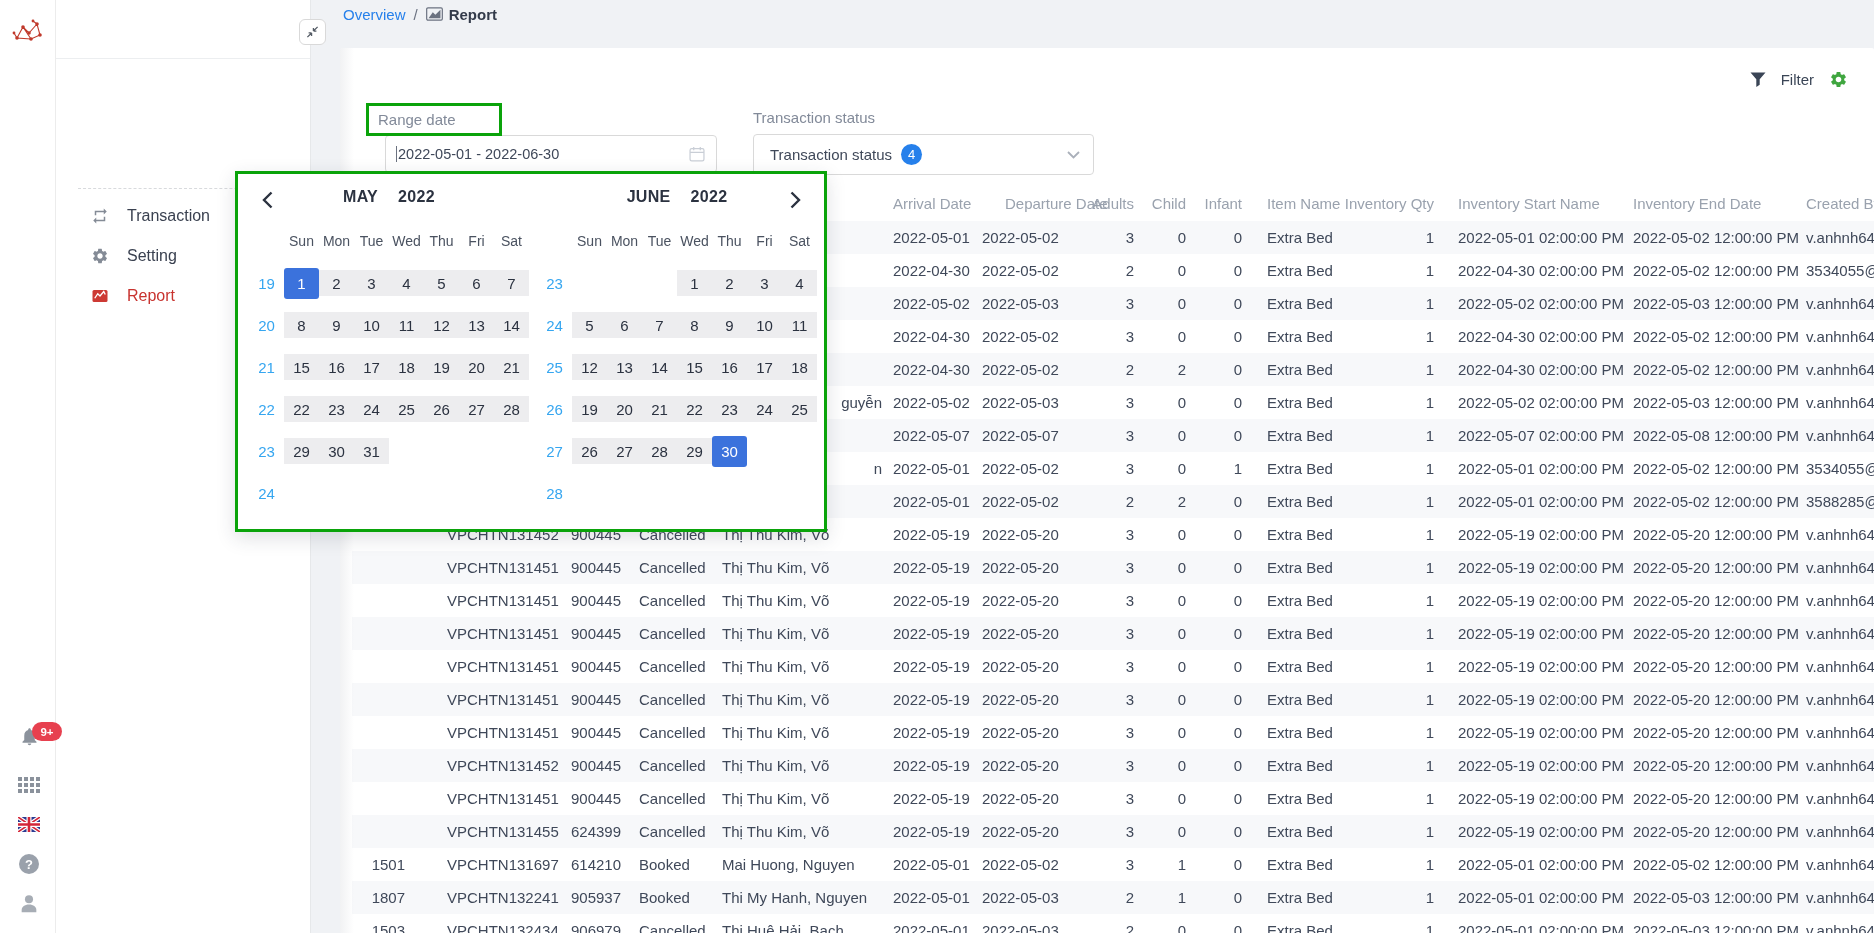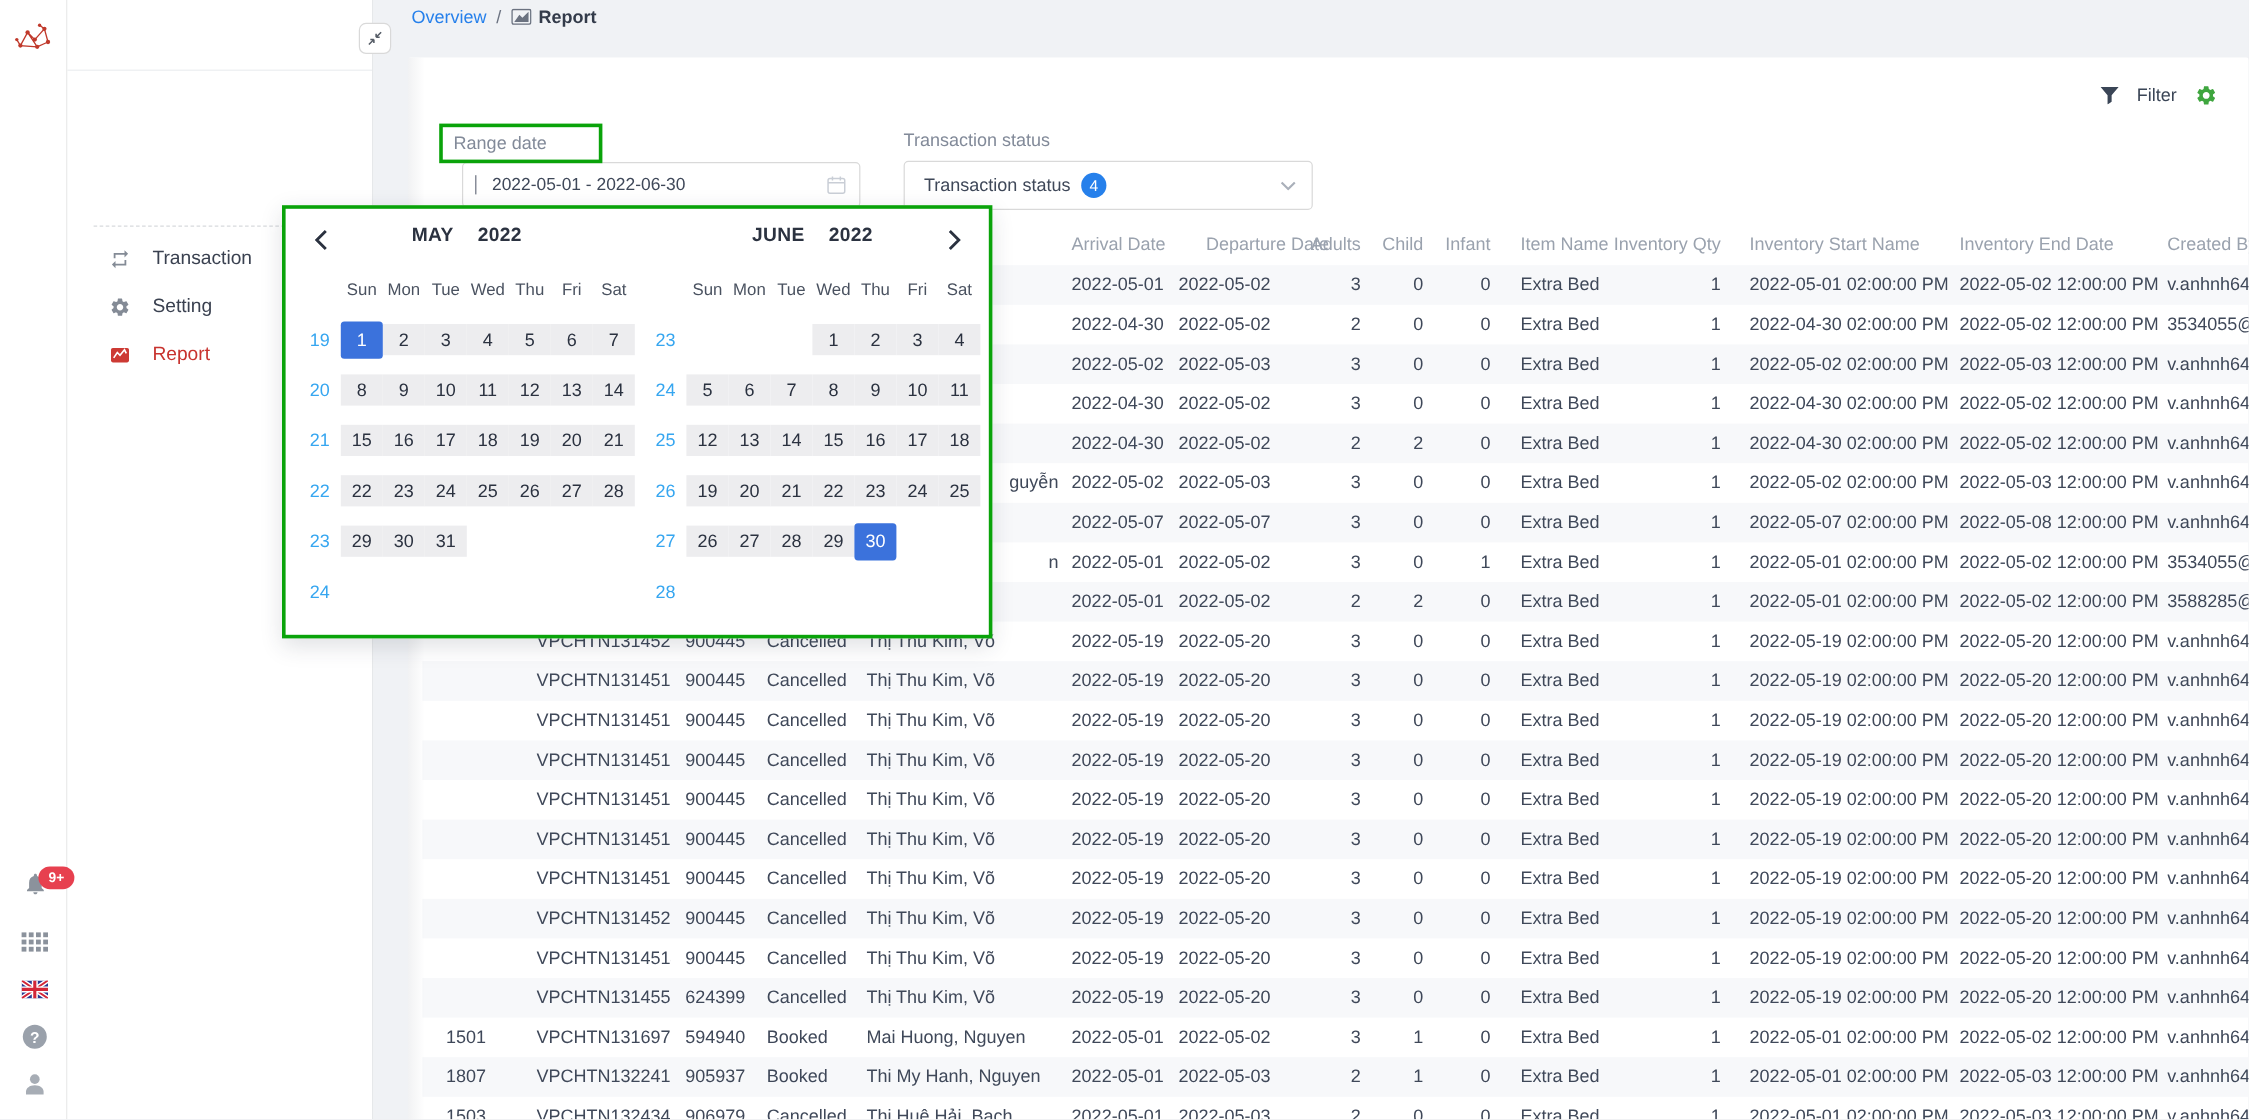--- a/index.html
+++ b/index.html
@@ -38,21 +38,21 @@
   .breadcrumb .crumb-current{color:#333b4a;font-weight:700;margin-left:6px;}
   .card{position:absolute;left:340px;top:48px;width:1534px;height:885px;background:#fff;border-radius:2px;overflow:hidden;}
   .card::before{content:'';position:absolute;left:0;top:0;bottom:0;width:14px;background:linear-gradient(90deg,rgba(60,70,90,.07),rgba(60,70,90,0));z-index:6;pointer-events:none;}
   .toolbar{position:absolute;right:26px;top:22px;display:flex;align-items:center;gap:15px;z-index:5;}
   .toolbar .filter-label{font-size:15px;color:#3a4556;cursor:pointer;}
   .toolbar svg{cursor:pointer;}
 
   .label-box{position:absolute;left:26px;top:55px;width:136px;height:33px;border:3px solid #0aa30a;display:flex;align-items:center;padding-left:9px;z-index:7;background:#fff;}
   .label-box span{font-size:15px;color:#828a99;}
   .date-input{position:absolute;left:45px;top:87px;width:332px;height:38px;border:1px solid #d9d9d9;border-radius:4px;background:#fff;display:flex;align-items:center;cursor:text;z-index:6;}
-  .date-input .val{flex:1;margin-left:10px;font-size:14.5px;color:#3f4859;border-left:1px solid #6b7280;padding-left:13px;}
+  .date-input .val{flex:1;margin-left:10px;font-size:14.5px;color:#3f4859;border-left:1px solid #6b7280;padding-left:1px;}
   .date-input svg{margin-right:10px;flex:none;}
   .ts-label{position:absolute;left:413px;top:61px;font-size:15px;color:#828a99;}
   .ts-select{position:absolute;left:413px;top:86px;width:341px;height:41px;border:1px solid #d9d9d9;border-radius:4px;background:#fff;display:flex;align-items:center;cursor:pointer;z-index:6;}
   .ts-select .val{margin-left:16px;font-size:15px;color:#3f4859;}
   .ts-select .badge{margin-left:9px;width:21px;height:21px;border-radius:50%;background:#2680eb;color:#fff;font-size:13px;display:flex;align-items:center;justify-content:center;}
   .ts-select svg{position:absolute;right:13px;}
 
   
   .thead{position:absolute;left:12px;right:0;top:140px;height:30px;}
   .th{position:absolute;top:0;height:30px;display:flex;align-items:center;font-size:15px;color:#9aa2ae;white-space:nowrap;}
@@ -560,21 +560,21 @@
           <div class="td ar" style="left: 845px; width: 45px;">0</div>
           <div class="td" style="left: 915px; width: 90px;">Extra Bed</div>
           <div class="td ar" style="left: 1012px; width: 70px;">1</div>
           <div class="td" style="left: 1106px; width: 165px;">2022-05-19 02:00:00 PM</div>
           <div class="td" style="left: 1281px; width: 165px;">2022-05-20 12:00:00 PM</div>
           <div class="td" style="left: 1454px; width: 90px;">v.anhnh64</div>
         </div>
         <div class="tr" style="top: 800px;">
           <div class="td ar" style="left: 8px; width: 45px;">1501</div>
           <div class="td" style="left: 95px; width: 112px;">VPCHTN1316972</div>
-          <div class="td" style="left: 219px; width: 60px;">594940</div>
+          <div class="td" style="left: 219px; width: 60px;">614210</div>
           <div class="td" style="left: 287px; width: 75px;">Booked</div>
           <div class="td" style="left: 370px; width: 160px;">Mai Huong, Nguyen</div>
           <div class="td" style="left: 541px; width: 90px;">2022-05-01</div>
           <div class="td" style="left: 630px; width: 100px;">2022-05-02</div>
           <div class="td ar" style="left: 732px; width: 50px;">3</div>
           <div class="td ar" style="left: 789px; width: 45px;">1</div>
           <div class="td ar" style="left: 845px; width: 45px;">0</div>
           <div class="td" style="left: 915px; width: 90px;">Extra Bed</div>
           <div class="td ar" style="left: 1012px; width: 70px;">1</div>
           <div class="td" style="left: 1106px; width: 165px;">2022-05-01 02:00:00 PM</div>

